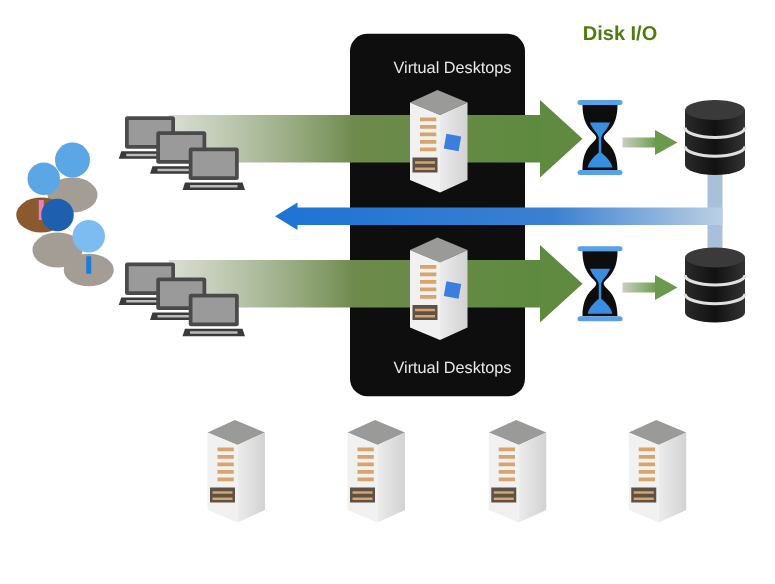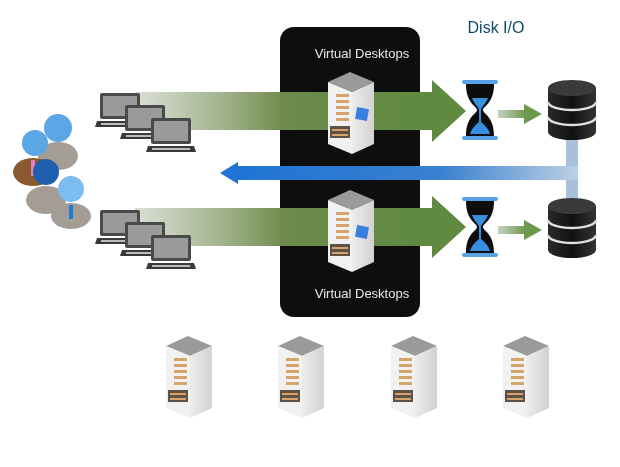--- a/index.html
+++ b/index.html
@@ -1,20 +1,20 @@
 <!DOCTYPE html>
 <html><head>
 <meta charset="utf-8">
 <style>
   html, body { margin:0; padding:0; background:#ffffff; }
   body { width:620px; height:467px; position:relative; overflow:hidden; font-family:"Liberation Sans", sans-serif; }
   .abs { position:absolute; }
   .vd-panel { left:280px; top:27px; width:140px; height:290px; background:#0e0e0e; border-radius:14px; }
   .vd-label { color:#e8e8e8; font-size:13px; text-align:center; width:164px; left:280px; }
-  .title { left:446px; top:18px; width:100px; text-align:center; color:#0c4a6e; font-weight:normal; font-size:16px; line-height:19px; }
+  .title { left:446px; top:18px; width:100px; text-align:center; color:#4d7c0f; font-weight:bold; font-size:16px; line-height:19px; }
   svg.layer { position:absolute; left:0; top:0; }
 </style>
 </head>
 <body>
 
 <div class="abs vd-panel"></div>
 
 <svg class="layer" width="620" height="467" viewBox="0 0 620 467">
   <defs>
     <linearGradient id="gArrow" x1="0" x2="1">

